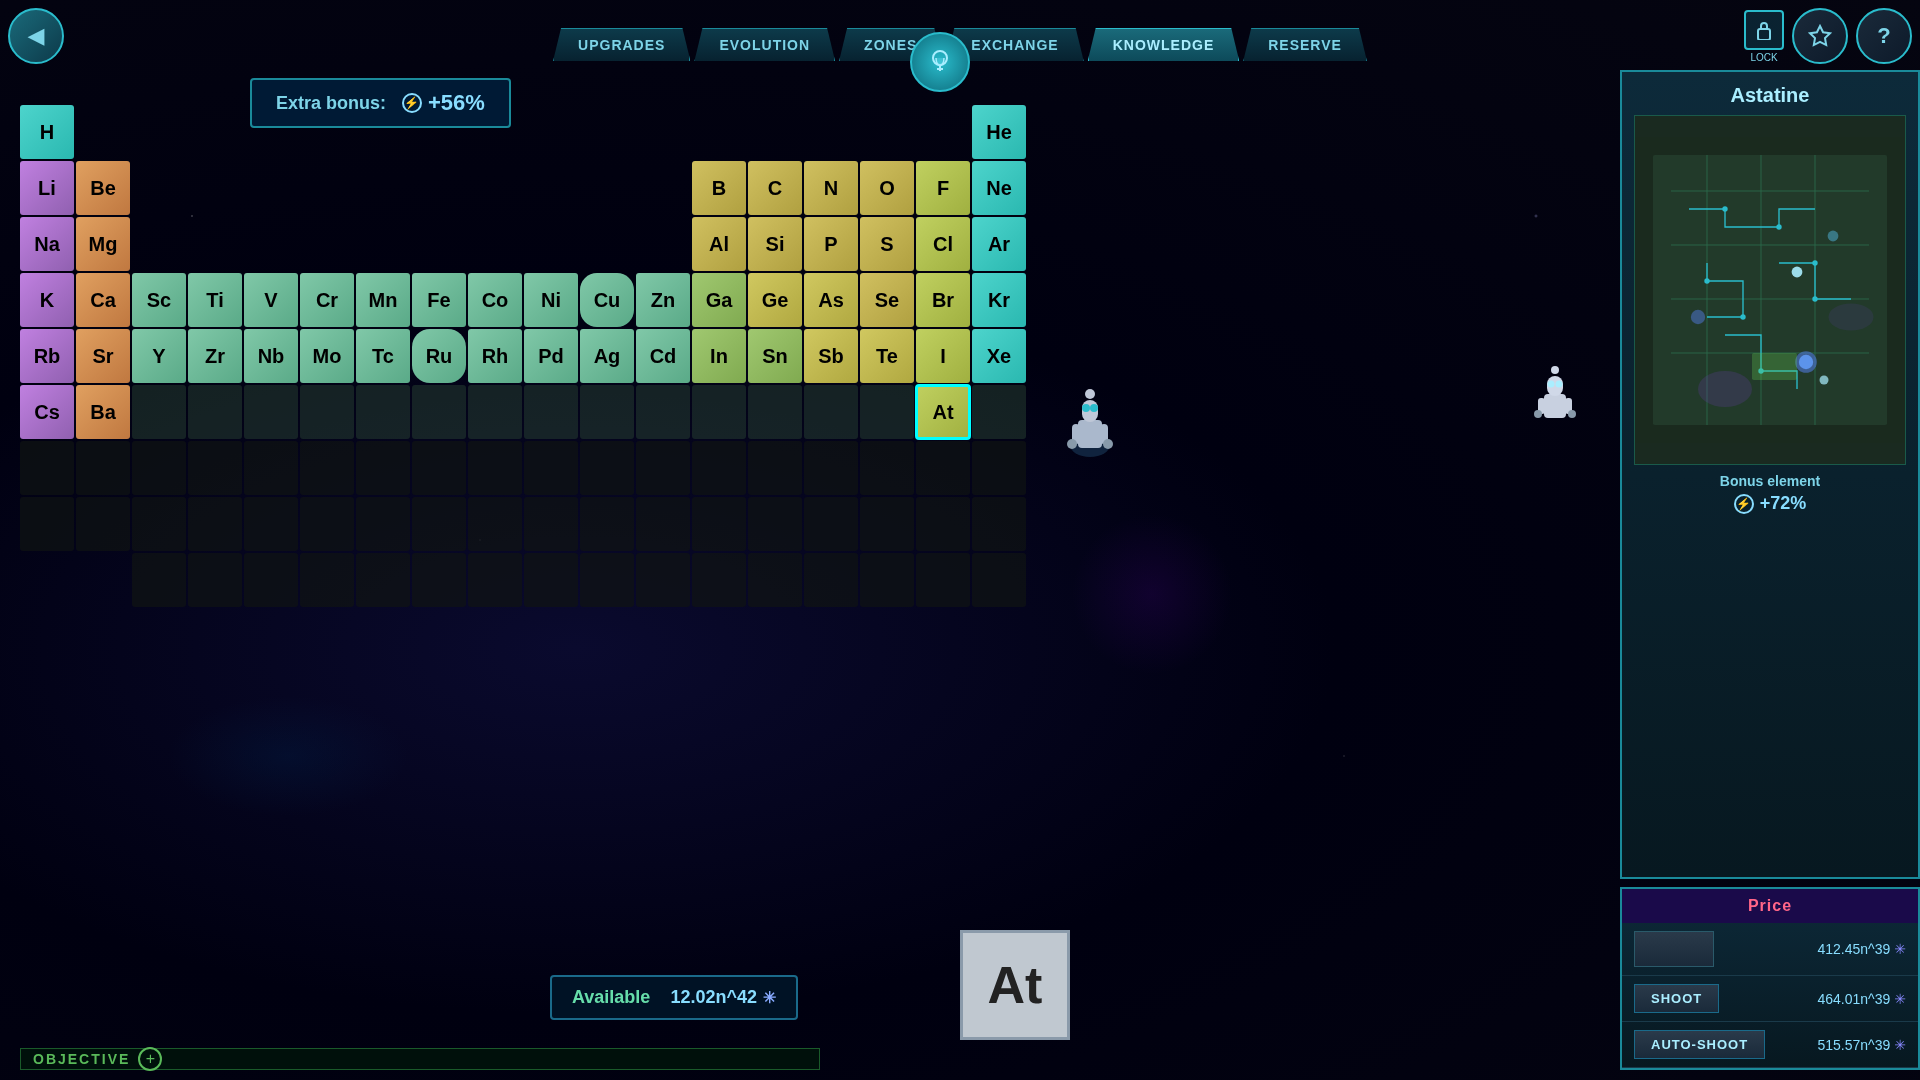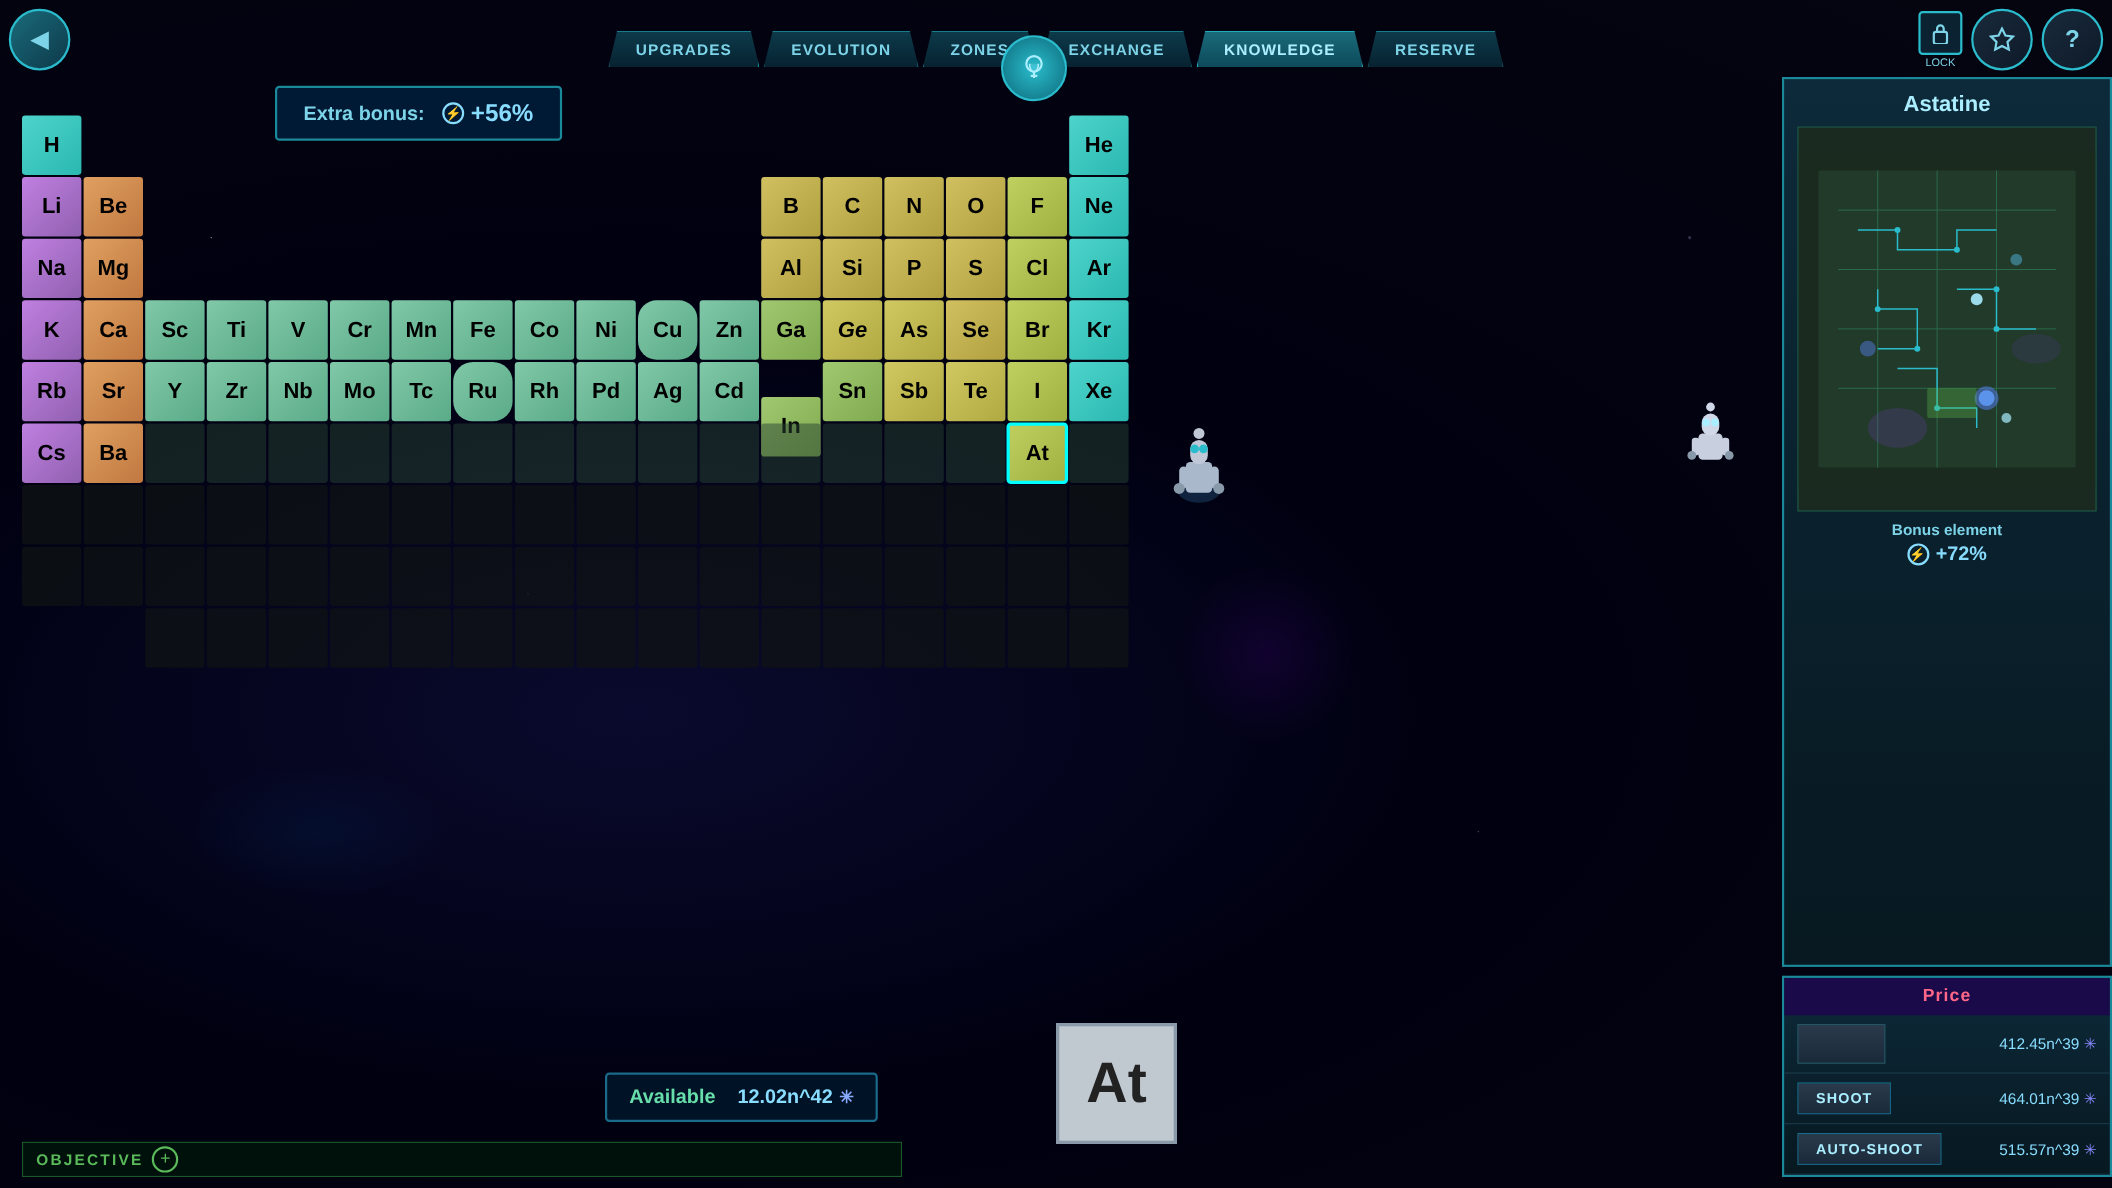--- a/index.html
+++ b/index.html
@@ -214,21 +214,21 @@
     .el-nonmetal { background: linear-gradient(135deg, #d0c060, #b0a040); color: #000; }
     .el-halogen { background: linear-gradient(135deg, #c0d060, #a0b040); color: #000; }
     .el-dark { background: rgba(20, 30, 25, 0.7); color: #445; }
 
     
     .bottom-bar {
       position: absolute;
       bottom: 10px;
       left: 20px;
       right: 1100px;
-      height: 32px;
+      height: 22px;
       background: rgba(0,20,10,0.8);
       border: 1px solid #1a5a2a;
       display: flex;
       align-items: center;
       padding: 0 12px;
       gap: 8px;
     }
     .objective-label {
       color: #5aba5a;
       font-size: 14px;
@@ -502,38 +502,38 @@
     <div class="element el-transition" style="grid-area: 4 / 4;">Ti</div>
     <div class="element el-transition" style="grid-area: 4 / 5;">V</div>
     <div class="element el-transition" style="grid-area: 4 / 6;">Cr</div>
     <div class="element el-transition" style="grid-area: 4 / 7;">Mn</div>
     <div class="element el-transition" style="grid-area: 4 / 8;">Fe</div>
     <div class="element el-transition" style="grid-area: 4 / 9;">Co</div>
     <div class="element el-transition" style="grid-area: 4 / 10;">Ni</div>
     <div class="element el-transition" style="grid-area: 4 / 11; border-radius: 17px;">Cu</div>
     <div class="element el-transition" style="grid-area: 4 / 12;">Zn</div>
     <div class="element el-posttrans" style="grid-area: 4 / 13;">Ga</div>
-    <div class="element el-metalloid" style="grid-area: 4 / 14; font-style: italic;">Ge</div>
+    <div class="element el-metalloid" style="grid-area: 4 / 14;">Ge</div>
     <div class="element el-metalloid" style="grid-area: 4 / 15;">As</div>
     <div class="element el-nonmetal" style="grid-area: 4 / 16;">Se</div>
     <div class="element el-halogen" style="grid-area: 4 / 17;">Br</div>
     <div class="element el-noble" style="grid-area: 4 / 18;">Kr</div>
     <div class="element el-alkali" style="grid-area: 5 / 1;">Rb</div>
     <div class="element el-alkaline" style="grid-area: 5 / 2;">Sr</div>
     <div class="element el-transition" style="grid-area: 5 / 3;">Y</div>
     <div class="element el-transition" style="grid-area: 5 / 4;">Zr</div>
     <div class="element el-transition" style="grid-area: 5 / 5;">Nb</div>
     <div class="element el-transition" style="grid-area: 5 / 6;">Mo</div>
     <div class="element el-transition" style="grid-area: 5 / 7;">Tc</div>
     <div class="element el-transition" style="grid-area: 5 / 8; border-radius: 18px;">Ru</div>
     <div class="element el-transition" style="grid-area: 5 / 9;">Rh</div>
     <div class="element el-transition" style="grid-area: 5 / 10;">Pd</div>
     <div class="element el-transition" style="grid-area: 5 / 11;">Ag</div>
     <div class="element el-transition" style="grid-area: 5 / 12;">Cd</div>
-    <div class="element el-posttrans" style="grid-area: 5 / 13; margin-top: 32px;">In</div>
+    <div class="element el-posttrans" style="grid-area: 5 / 13;">In</div>
     <div class="element el-posttrans" style="grid-area: 5 / 14;">Sn</div>
     <div class="element el-metalloid" style="grid-area: 5 / 15;">Sb</div>
     <div class="element el-metalloid" style="grid-area: 5 / 16;">Te</div>
     <div class="element el-halogen" style="grid-area: 5 / 17;">I</div>
     <div class="element el-noble" style="grid-area: 5 / 18;">Xe</div>
     <div class="element el-alkali" style="grid-area: 6 / 1;">Cs</div>
     <div class="element el-alkaline" style="grid-area: 6 / 2;">Ba</div>
     <div class="element el-dark" style="grid-area: 6 / 3; background: rgba(40, 65, 50, 0.5);"></div>
     <div class="element el-dark" style="grid-area: 6 / 4; background: rgba(40, 65, 50, 0.5);"></div>
     <div class="element el-dark" style="grid-area: 6 / 5; background: rgba(40, 65, 50, 0.5);"></div>

